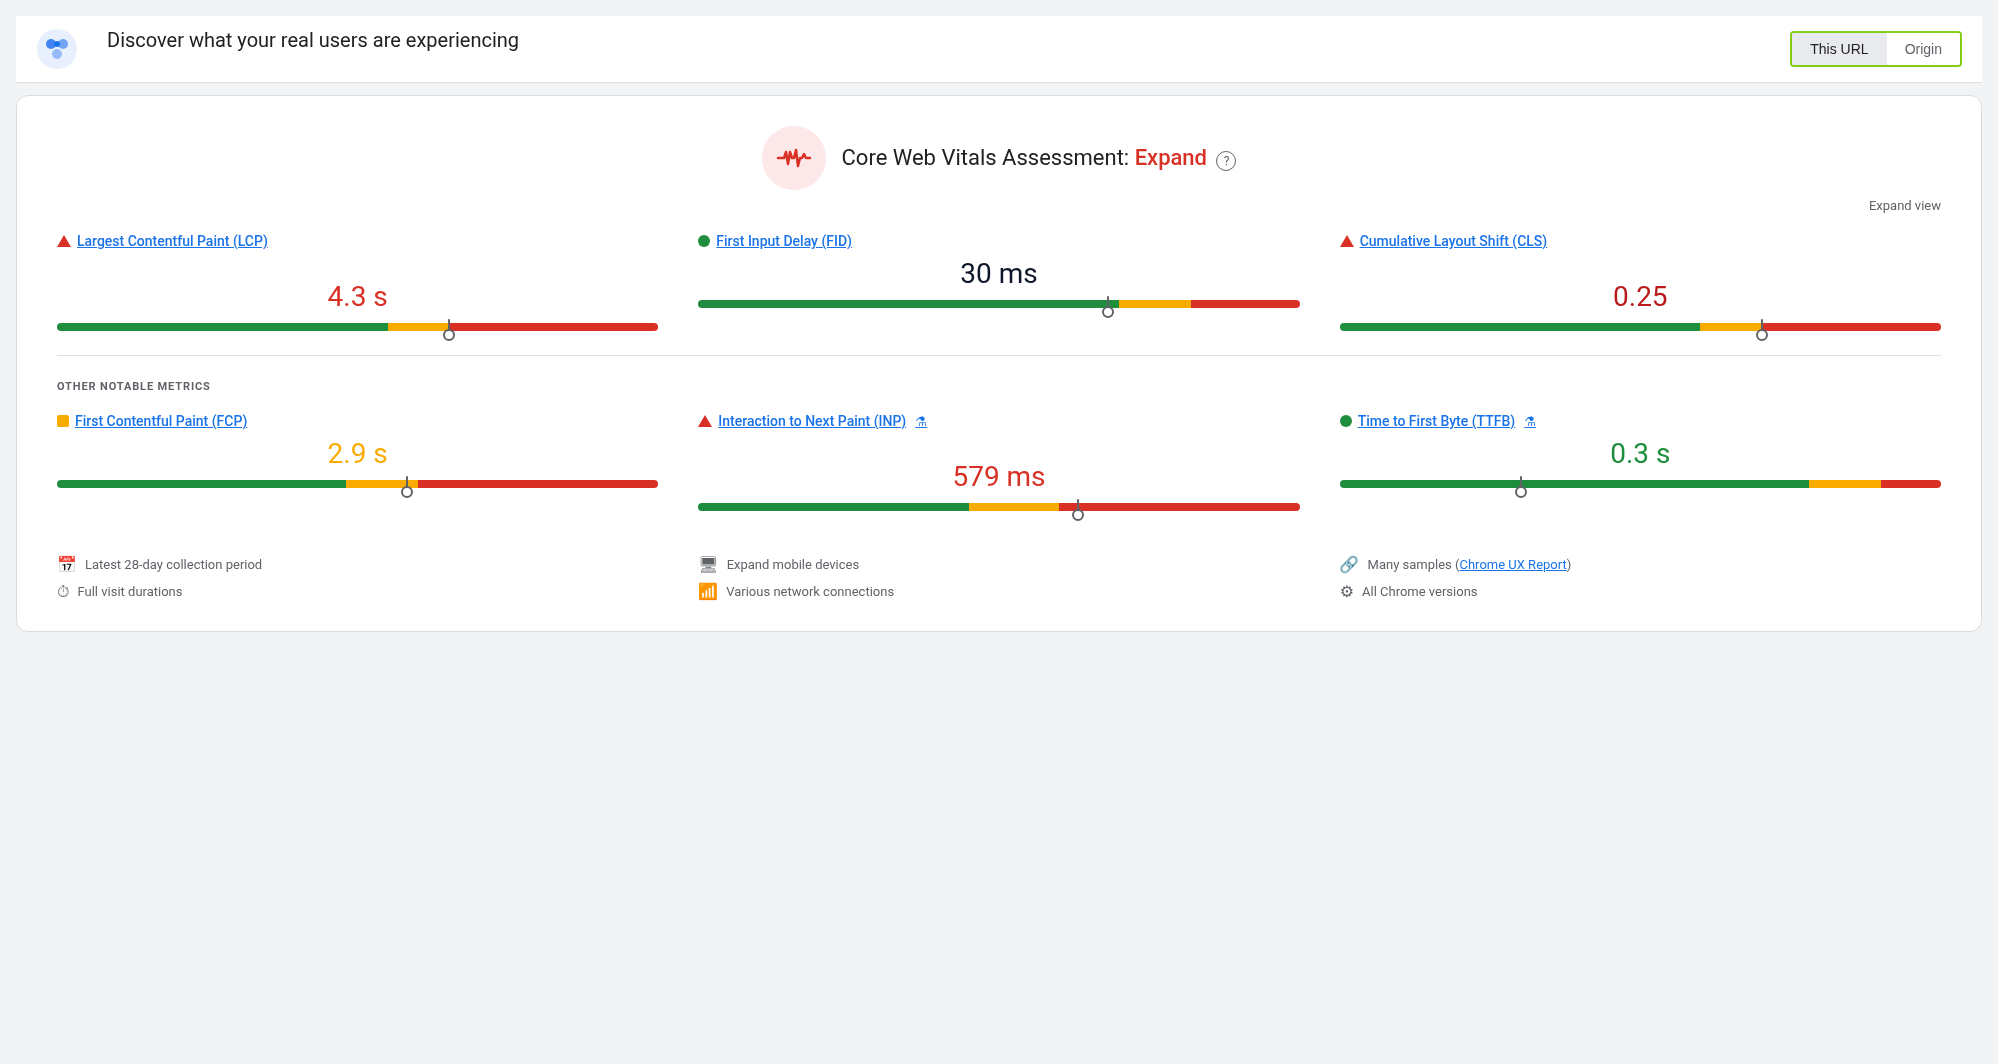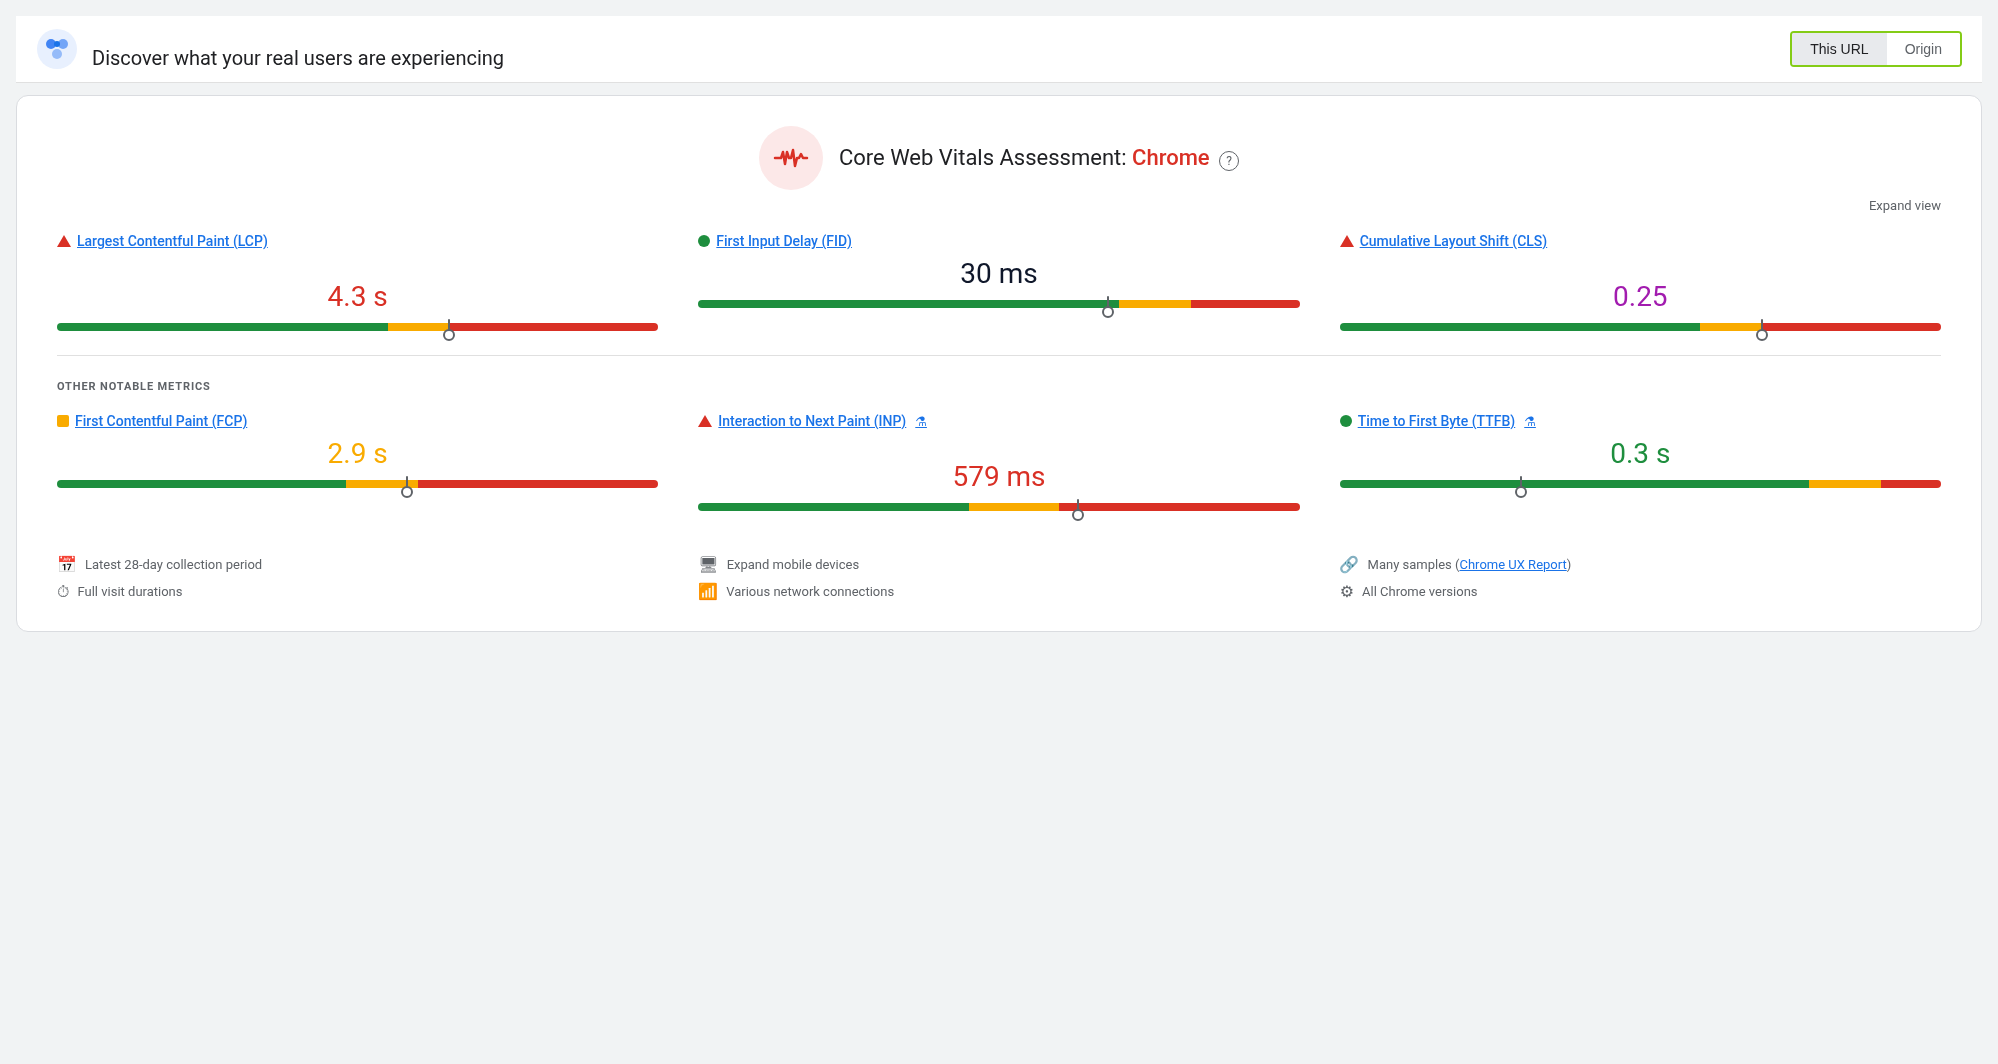--- a/index.html
+++ b/index.html
@@ -15,22 +15,22 @@
       align-items: center;
       justify-content: space-between;
       background: #fff;
       padding: 12px 20px;
       border-bottom: 1px solid #e0e0e0;
       margin-bottom: 12px;
     }
 
     .header-left {
       display: flex;
-      align-items: flex-end;
-      gap: 14px;
+      align-items: flex-start;
+      gap: 29px;
     }
 
     .logo {
       width: 42px;
       height: 42px;
     }
 
     .header-title {
       font-size: 20px;
       font-weight: 400;
@@ -258,21 +258,21 @@
 <div class="main-card">
 
   <div class="assessment-header">
     <div class="assessment-icon">
       <svg viewBox="0 0 36 20" fill="none" xmlns="http://www.w3.org/2000/svg">
         <polyline points="2,10 8,10 10,4 12,16 14,4 16,10 18,10 20,2 22,18 24,10 26,10 28,6 30,10 34,10" stroke="#d93025" stroke-width="2.5" fill="none" stroke-linecap="round" stroke-linejoin="round"></polyline>
       </svg>
     </div>
     <div>
       <span class="assessment-title">
-        <span>Core Web Vitals Assessment: </span><span class="failed">Chrome</span>
+        <span>Core Web Vitals Assessment: </span><span class="failed">Expand</span>
         <span class="info-circle">?</span>
       </span>
     </div>
   </div>
 
   <div class="expand-view">Expand view</div>
 
   <div class="metrics-grid" id="core-vitals-grid">
       <div class="metric-item">
         <div class="metric-label">
@@ -308,21 +308,21 @@
           </div>
           <div class="progress-marker" style="left:68%"></div>
         </div>
       </div>
 
       <div class="metric-item">
         <div class="metric-label">
           <span style="display:inline-block;width:0;height:0;border-left:7px solid transparent;border-right:7px solid transparent;border-bottom:12px solid #d93025;flex-shrink:0;"></span>
           <span>Cumulative Layout Shift (CLS)</span>
         </div>
-        <div class="metric-value red" style="color:#a21caf">
+        <div class="metric-value red" style="color:#b91c1c">
           0.25
         </div>
         <div class="progress-bar-container">
           <div class="progress-track">
             <div class="track-green" style="flex:60"></div>
             <div class="track-orange" style="flex:10"></div>
             <div class="track-red" style="flex:30"></div>
           </div>
           <div class="progress-marker" style="left:70%"></div>
         </div>

